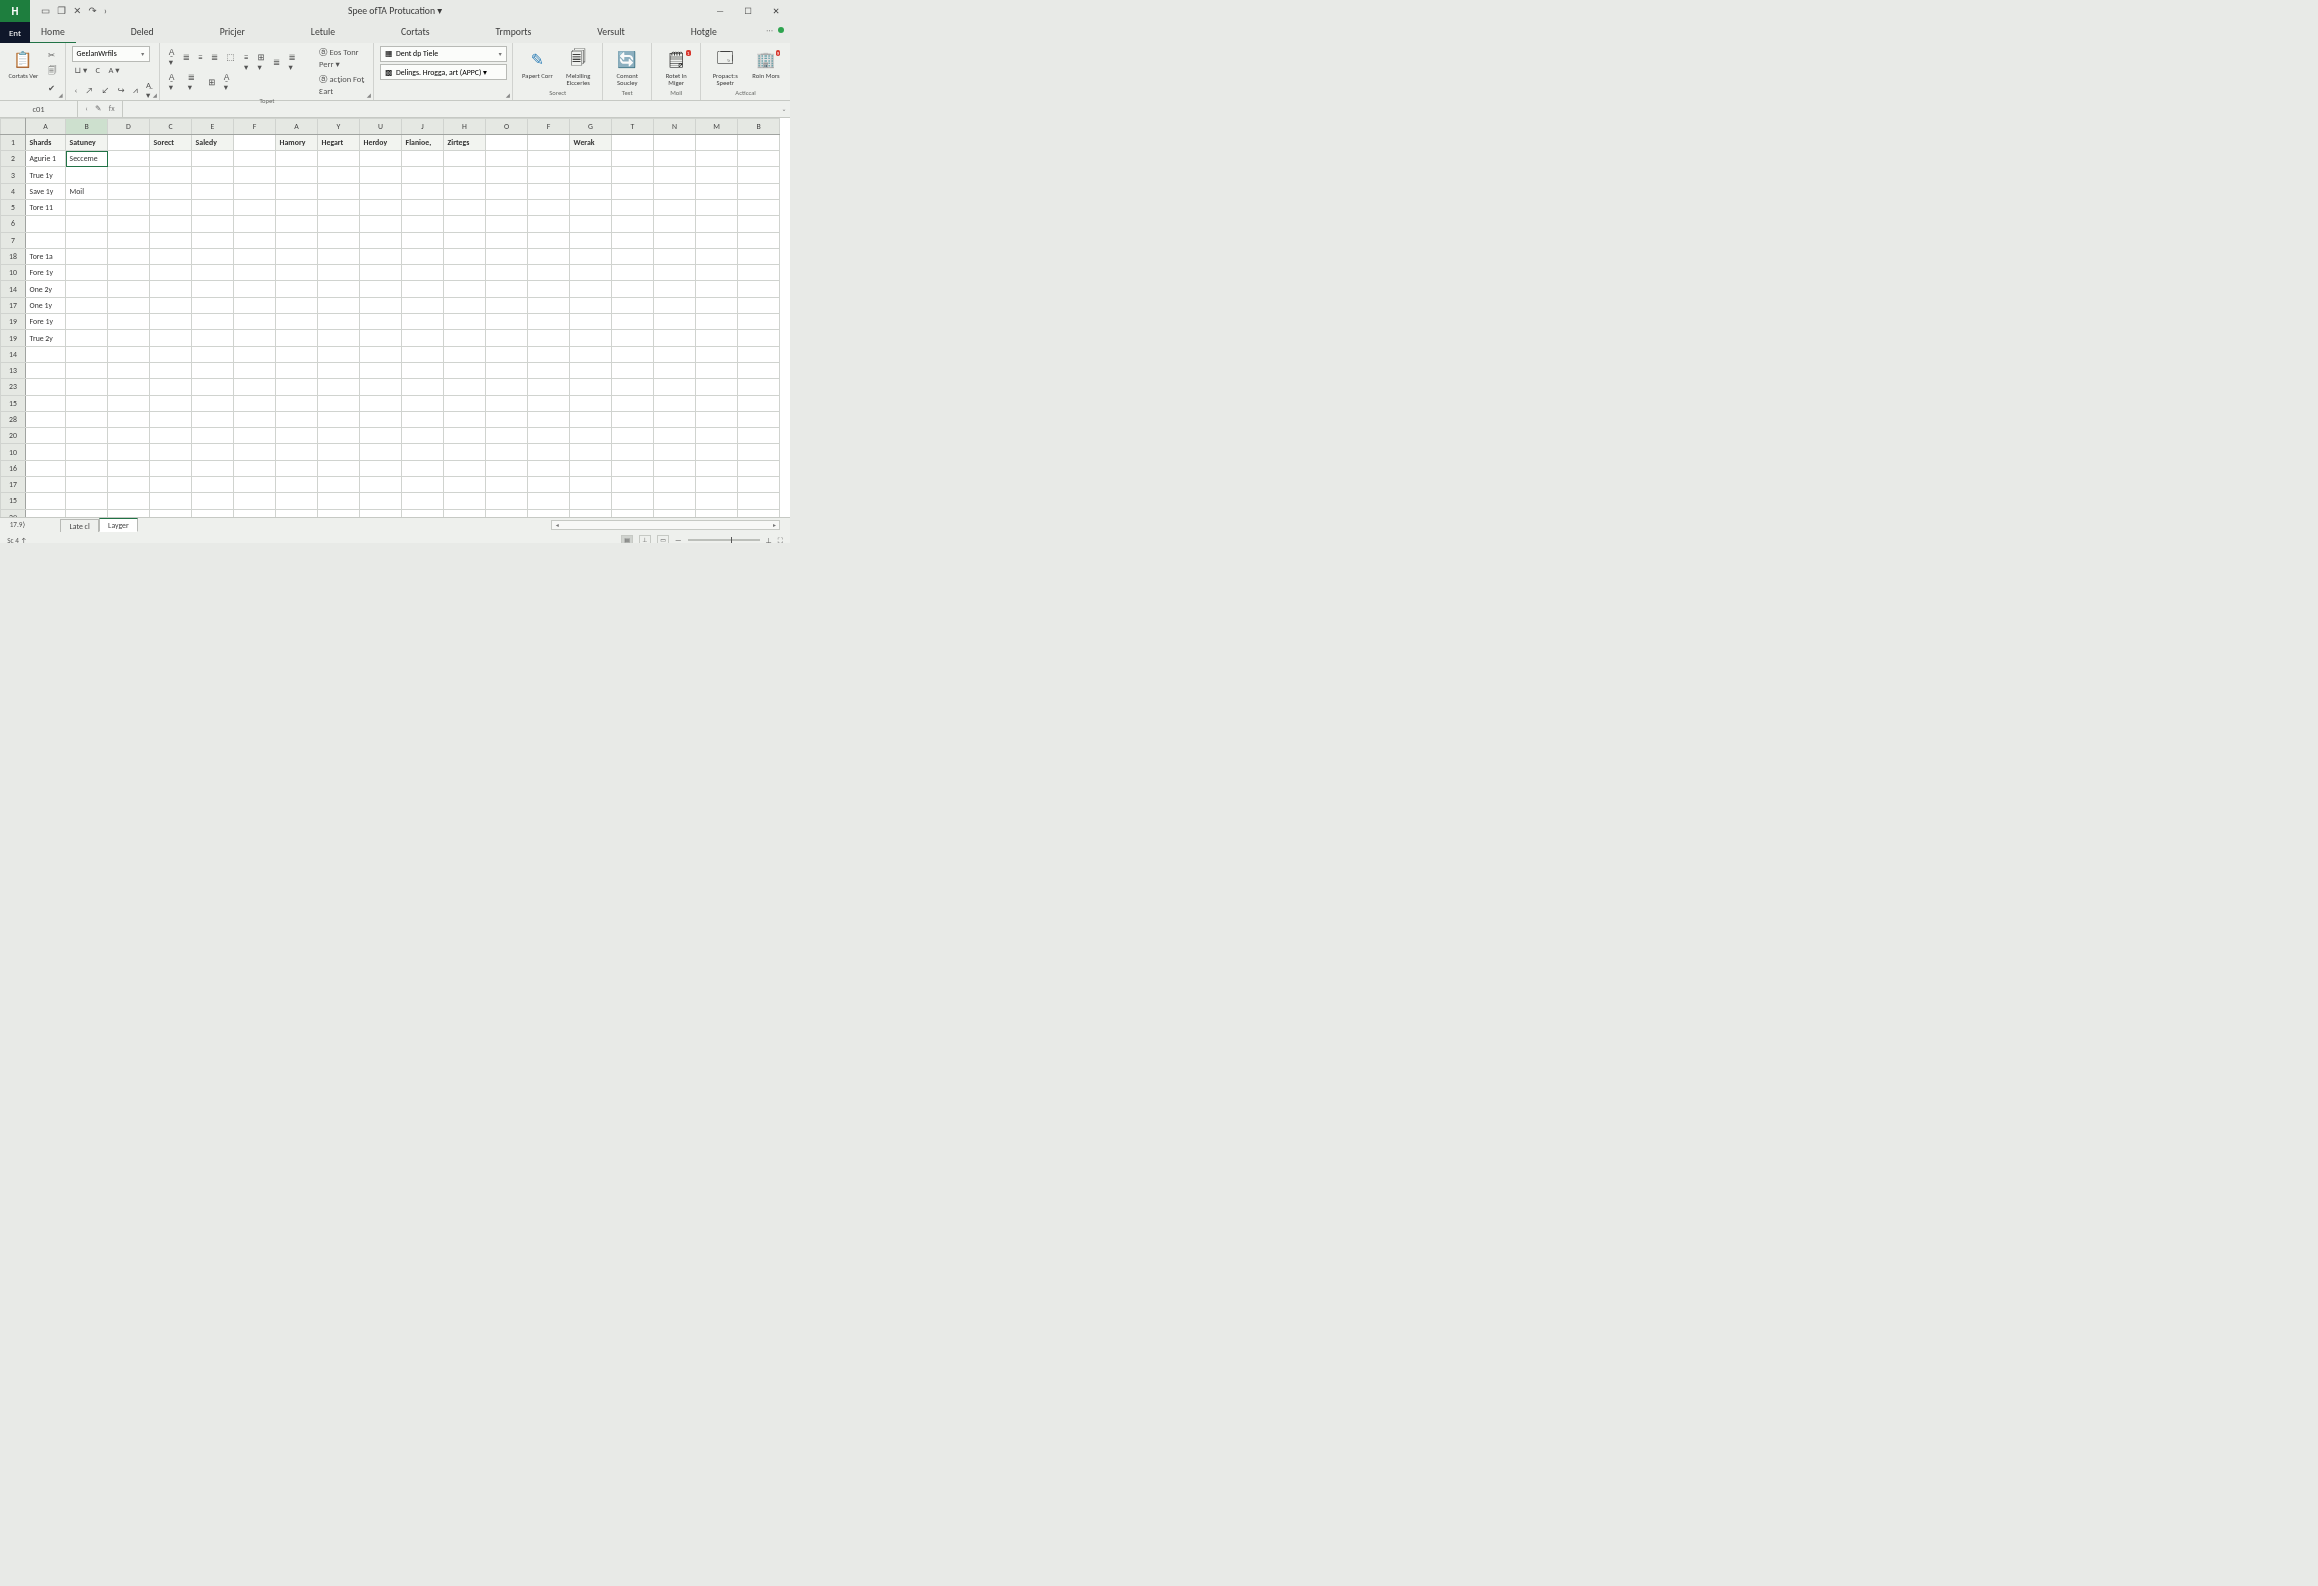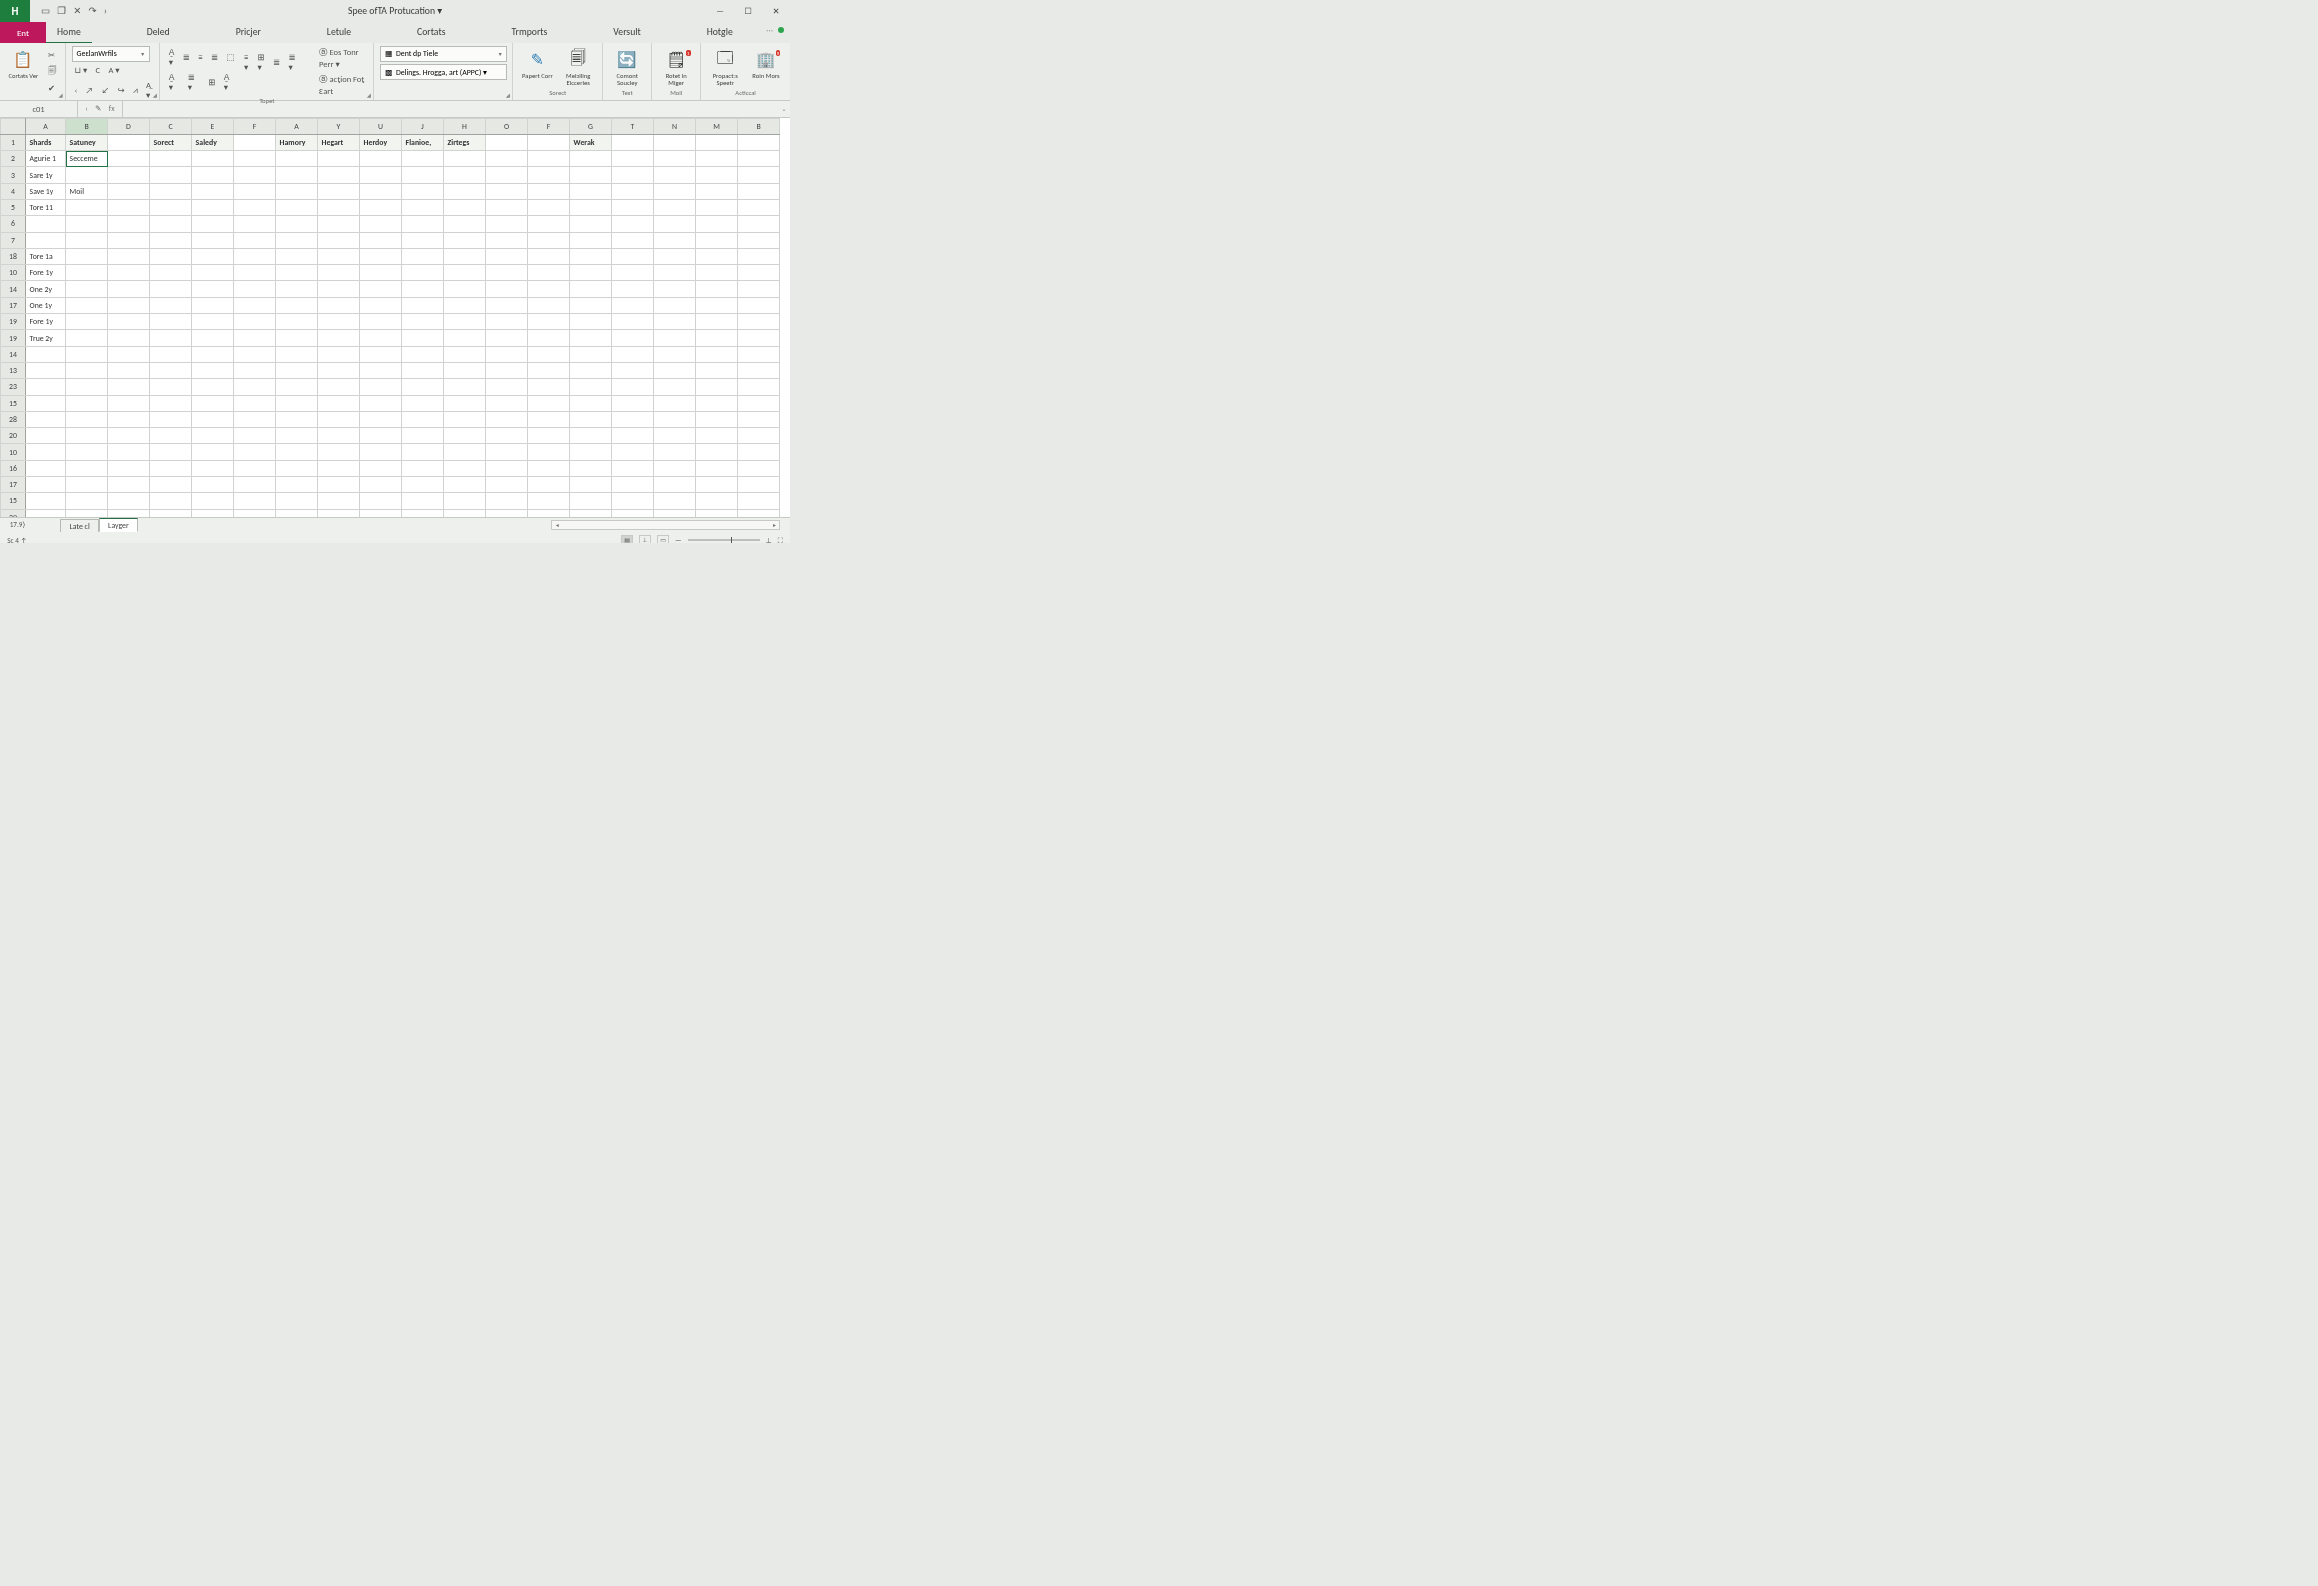--- a/index.html
+++ b/index.html
@@ -10,21 +10,21 @@
 .title-bar .app-icon { width:30px; height:22px; background:#1e7e3e; color:#fff; display:flex; align-items:center; justify-content:center; font-weight:600; font-size:11px; }
 .qat { display:flex; align-items:center; gap:7.2px; margin-left:11px; }
 .qat span { color:#555; font-size:9.7px; cursor:pointer; }
 .title-center { position:absolute; left:50%; transform:translateX(-50%); color:#3a3a3a; font-size:9.7px; }
 .win-ctrls { margin-left:auto; display:flex; }
 .win-ctrls .ctrl { width:28px; height:22px; display:flex; align-items:center; justify-content:center; color:#444; font-size:8.5px; cursor:pointer; }
 
 
 .tab-bar { height:20.5px; display:flex; align-items:flex-end; background:#e8eae7; padding-left:0; position:relative; }
 .tab { padding:0 11px; height:20.5px; display:flex; align-items:center; font-size:9.7px; color:#3c3c3c; cursor:pointer; }
-.tab.file { background:#be185d; color:#fff; width:46px; justify-content:center; font-size:9px; padding:0; }
+.tab.file { background:#0f172a; color:#fff; width:30px; justify-content:center; font-size:9px; padding:0; }
 .tab.active { border-bottom:1.2px solid #217346; }
 .tab-right { position:absolute; right:6px; top:3.6px; display:flex; gap:4.8px; align-items:center; }
 .tab-right span { font-size:7.2px; color:#666; }
 .dot { width:6px; height:6px; border-radius:50%; background:#2ea44f; display:inline-block; }
 
 
 .ribbon { height:58px; background:#eef0ed; border-bottom:0.6px solid #c6c9c4; display:flex; }
 .group { border-right:0.6px solid #d0d2cf; padding:3.6px 6px 1.2px 6px; display:flex; flex-direction:column; justify-content:space-between; position:relative; }
 .group-label { font-size:6.6px; color:#6d6f6c; text-align:center; height:9.7px; }
 .group-body { flex:1; display:flex; gap:4.8px; align-items:flex-start; }
@@ -345,21 +345,21 @@
           <td class="cell"></td>
           <td class="cell"></td>
           <td class="cell"></td>
           <td class="cell"></td>
           <td class="cell"></td>
           <td class="cell"></td>
           <td class="cell"></td>
         </tr>
         <tr>
           <th class="row-h">3</th>
-          <td class="cell">Sare 1y</td>
+          <td class="cell">True 1y</td>
           <td class="cell"></td>
           <td class="cell"></td>
           <td class="cell"></td>
           <td class="cell"></td>
           <td class="cell"></td>
           <td class="cell"></td>
           <td class="cell"></td>
           <td class="cell"></td>
           <td class="cell"></td>
           <td class="cell"></td>

